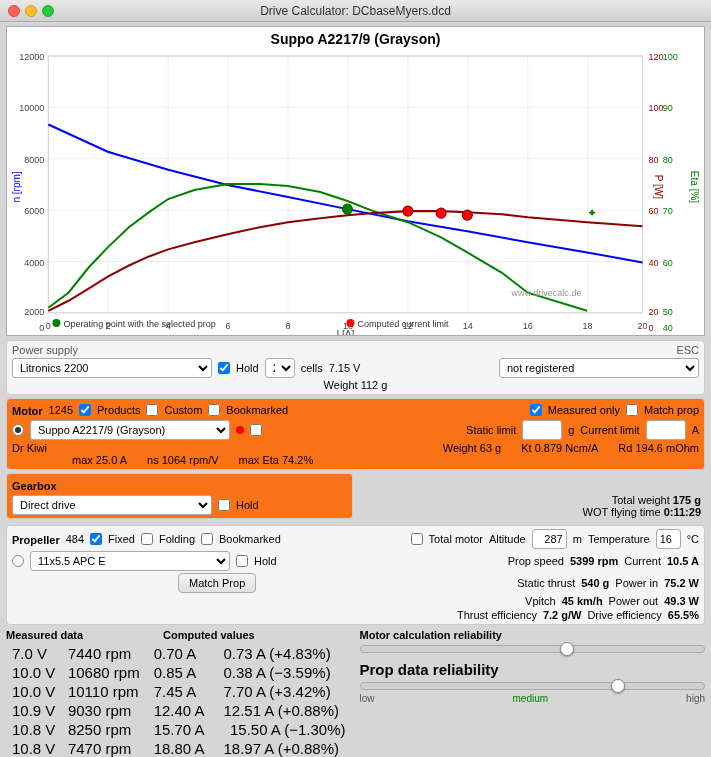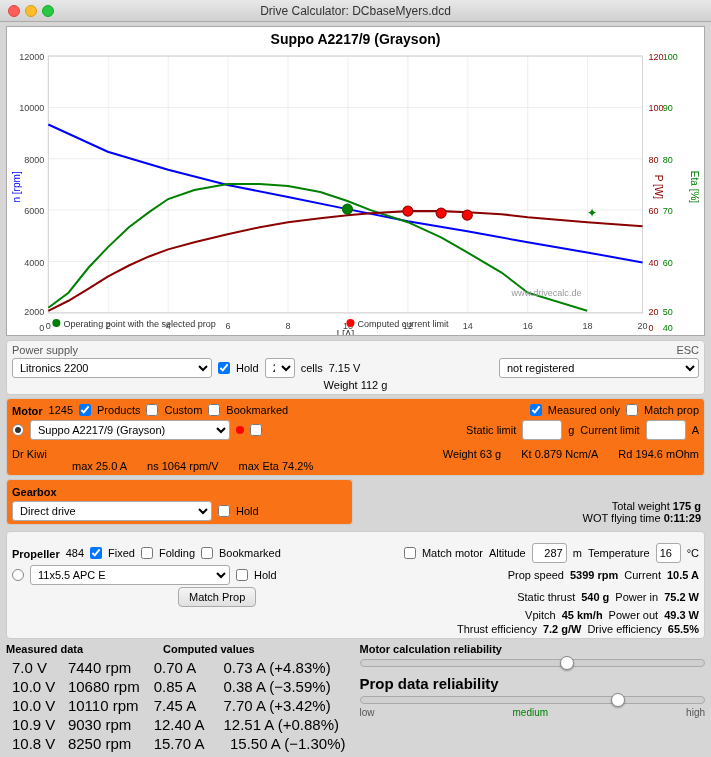--- a/index.html
+++ b/index.html
@@ -350,21 +350,21 @@
       <span class="red-dot"></span>
       <input type="checkbox" style="">
       <span style="flex:1"></span>
       <span>Static limit</span>
       <input type="text" style="width: 40px;">
       <span>g</span>
       <span>Current limit</span>
       <input type="text" style="width: 40px;">
       <span>A</span>
     </div>
-    <div style="display:flex; gap:20px; margin-top:8px; font-size:11px;">
+    <div style="display:flex; gap:20px; margin-top:2px; font-size:11px;">
       <span>Dr Kiwi</span>
       <span style="flex:1"></span>
       <span>Weight 63 g</span>
       <span>Kt 0.879 Ncm/A</span>
       <span>Rd 194.6 mOhm</span>
     </div>
     <div style="display:flex; gap:20px; font-size:11px; padding-left: 60px;">
       <span>max 25.0 A</span>
       <span>ns 1064 rpm/V</span>
       <span>max Eta 74.2%</span>
@@ -390,32 +390,32 @@
         <strong>175 g</strong>
       </div>
       <div>
         <span>WOT flying time</span>
         <strong>0:11:29</strong>
       </div>
     </div>
   </div>
 
   <div class="propeller-section">
-    <div style="display:flex; align-items:center; gap:6px;margin-top:8px;">
+    <div style="display:flex; align-items:center; gap:6px;">
       <span class="section-header">Propeller</span>
       <span>484</span>
       <input type="checkbox" checked="" style="">
       <span>Fixed</span>
       <input type="checkbox" style="">
       <span>Folding</span>
       <input type="checkbox" style="">
       <span>Bookmarked</span>
       <span style="flex:1"></span>
       <input type="checkbox" style="">
-      <span>Match motor</span>
+      <span>Total motor</span>
       <span>Altitude</span>
       <input type="text" style="width: 35px; text-align: right;" value="287">
       <span>m</span>
       <span>Temperature</span>
       <input type="text" style="width: 25px;" value="16">
       <span>°C</span>
     </div>
     <div style="display:flex; align-items:center; gap:6px; margin-top:2px;">
       <span class="radio-btn"></span>
       <select class="select-v">

